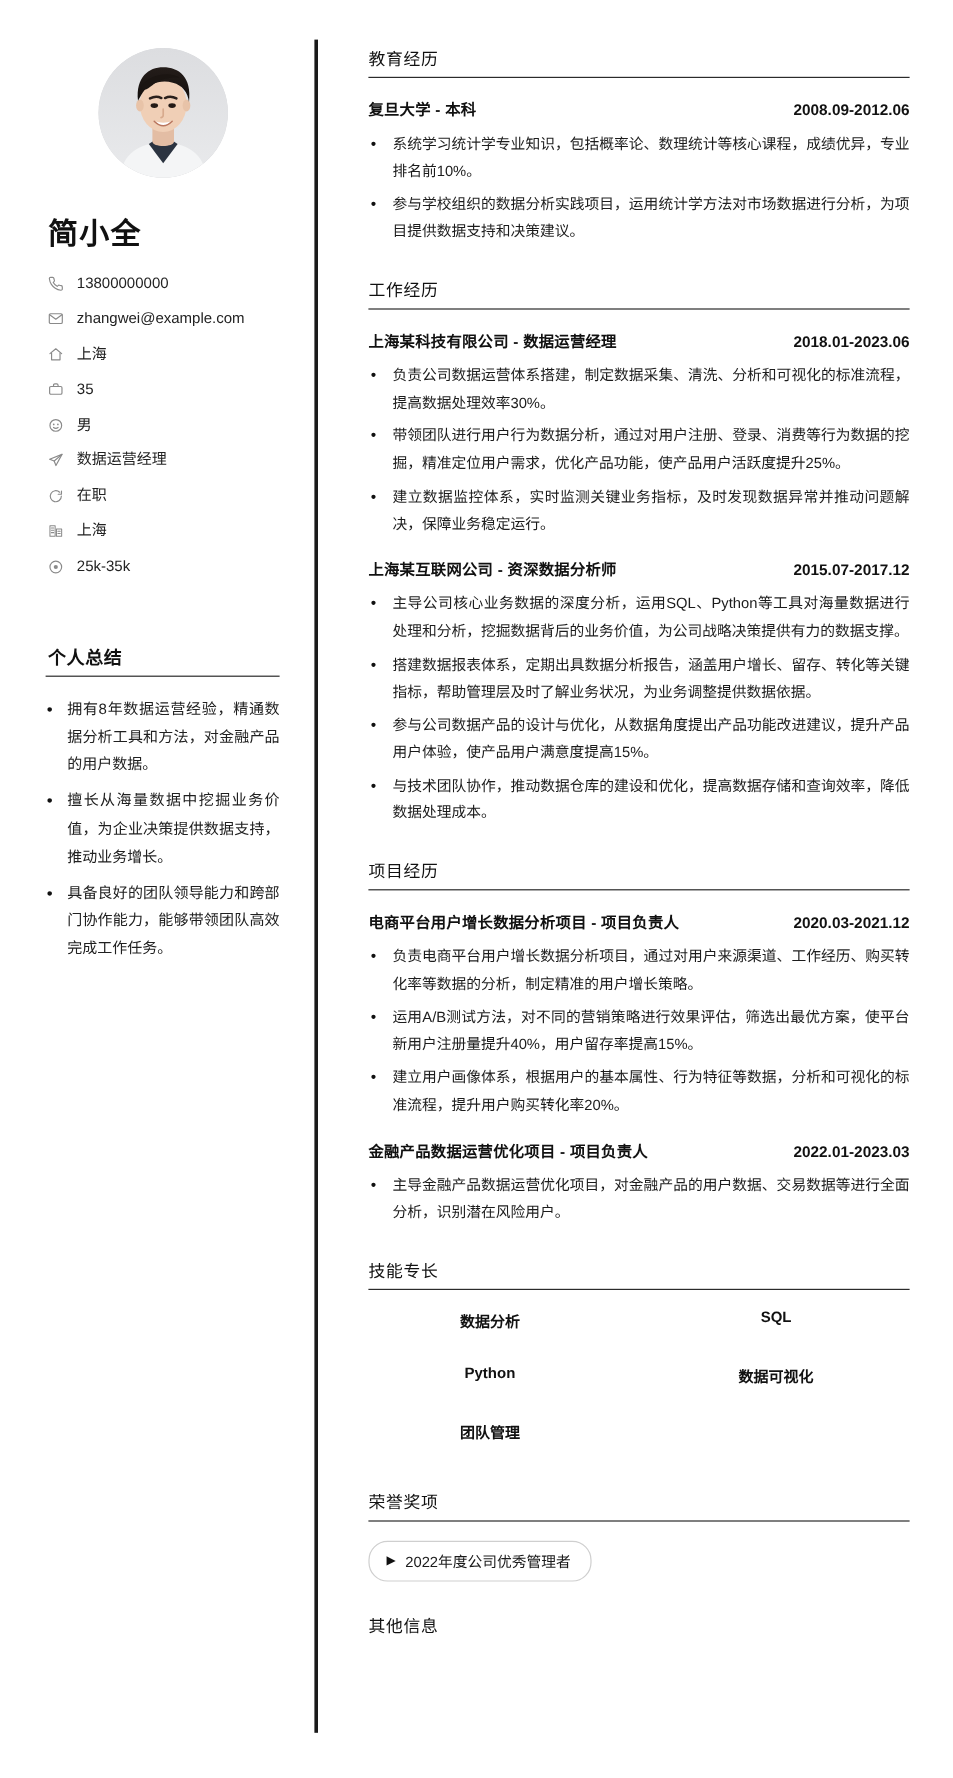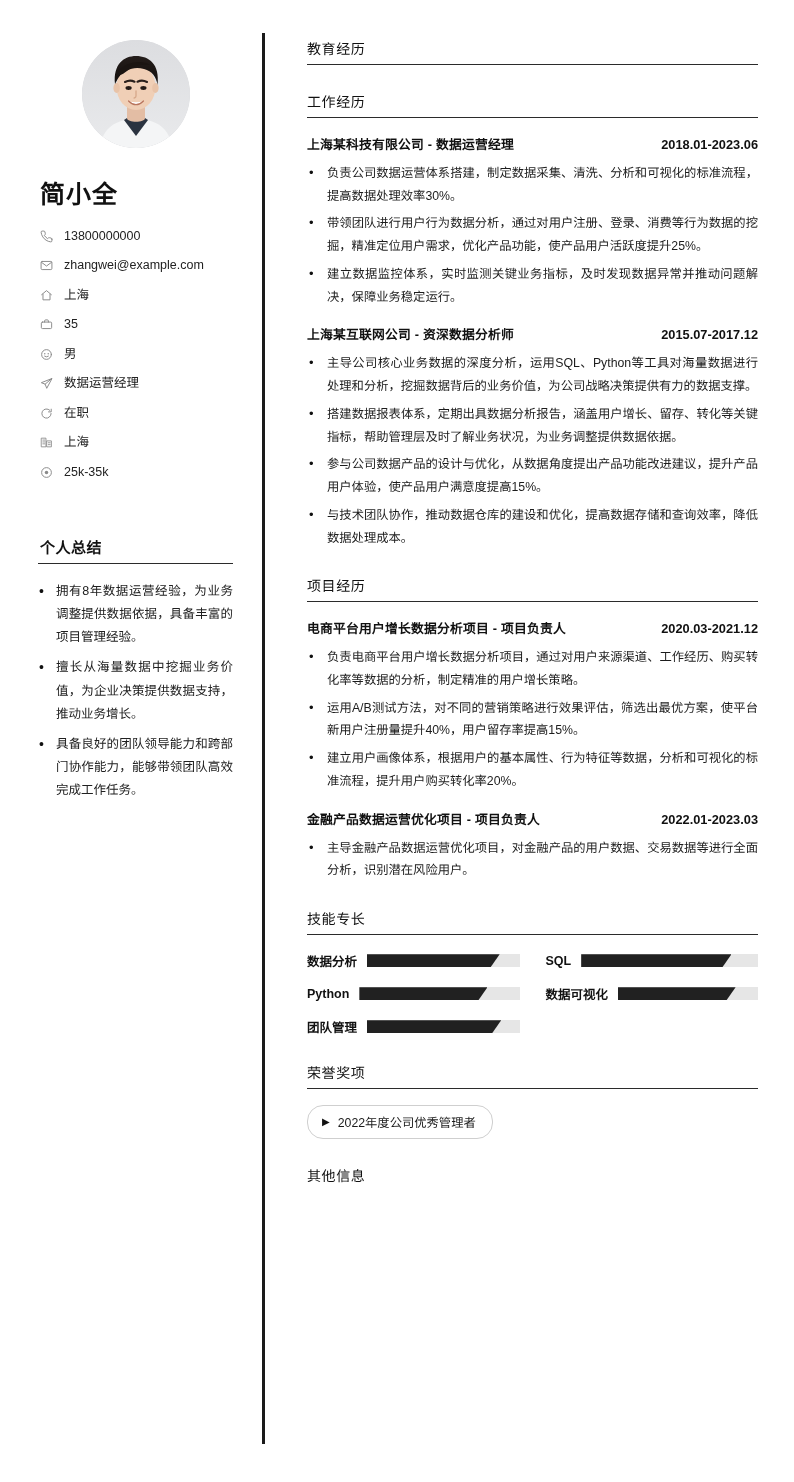--- a/index.html
+++ b/index.html
@@ -185,20 +185,21 @@
   .skills-grid {
     display: grid;
     grid-template-columns: 1fr 1fr;
     column-gap: 26px;
     row-gap: 14px;
     margin-top: 2px;
   }
   .skill-row {
     display: flex;
     align-items: center;
+    flex-direction: column;
   }
   .skill-name {
     font-size: 12.5px;
     font-weight: bold;
     color: #111;
     white-space: nowrap;
     margin-right: 10px;
   }
   .skill-track {
     position: relative;
@@ -379,34 +380,44 @@
             </svg>
         </span>
         <span class="contact-text">25k-35k</span>
       </li>
     </ul>
 
     <section class="side-section">
       <h2 class="side-heading">个人总结</h2>
       <div class="side-rule"></div>
       <ul class="side-bullets">
-        <li>拥有8年数据运营经验，为业务调整提供数据依据，具备丰富的项目管理经验。</li>
+        <li>拥有8年数据运营经验，精通数据分析工具和方法，对金融产品的用户数据。</li>
         <li>擅长从海量数据中挖掘业务价值，为企业决策提供数据支持，推动业务增长。</li>
         <li>具备良好的团队领导能力和跨部门协作能力，能够带领团队高效完成工作任务。</li>
       </ul>
     </section>
   </aside>
 
   <div class="divider-line"></div>
 
   <main class="main">
 
     <section class="section">
       <h2 class="section-heading">教育经历</h2>
       <div class="section-rule"></div>
+      <div class="entry">
+        <div class="entry-head">
+          <span class="entry-title">复旦大学 - 本科</span>
+          <span class="entry-date">2008.09-2012.06</span>
+        </div>
+        <ul class="bullets">
+          <li>系统学习统计学专业知识，包括概率论、数理统计等核心课程，成绩优异，专业排名前10%。</li>
+          <li>参与学校组织的数据分析实践项目，运用统计学方法对市场数据进行分析，为项目提供数据支持和决策建议。</li>
+        </ul>
+      </div>
     </section>
 
     <section class="section">
       <h2 class="section-heading">工作经历</h2>
       <div class="section-rule"></div>
 
       <div class="entry">
         <div class="entry-head">
           <span class="entry-title">上海某科技有限公司 - 数据运营经理</span>
           <span class="entry-date">2018.01-2023.06</span>

